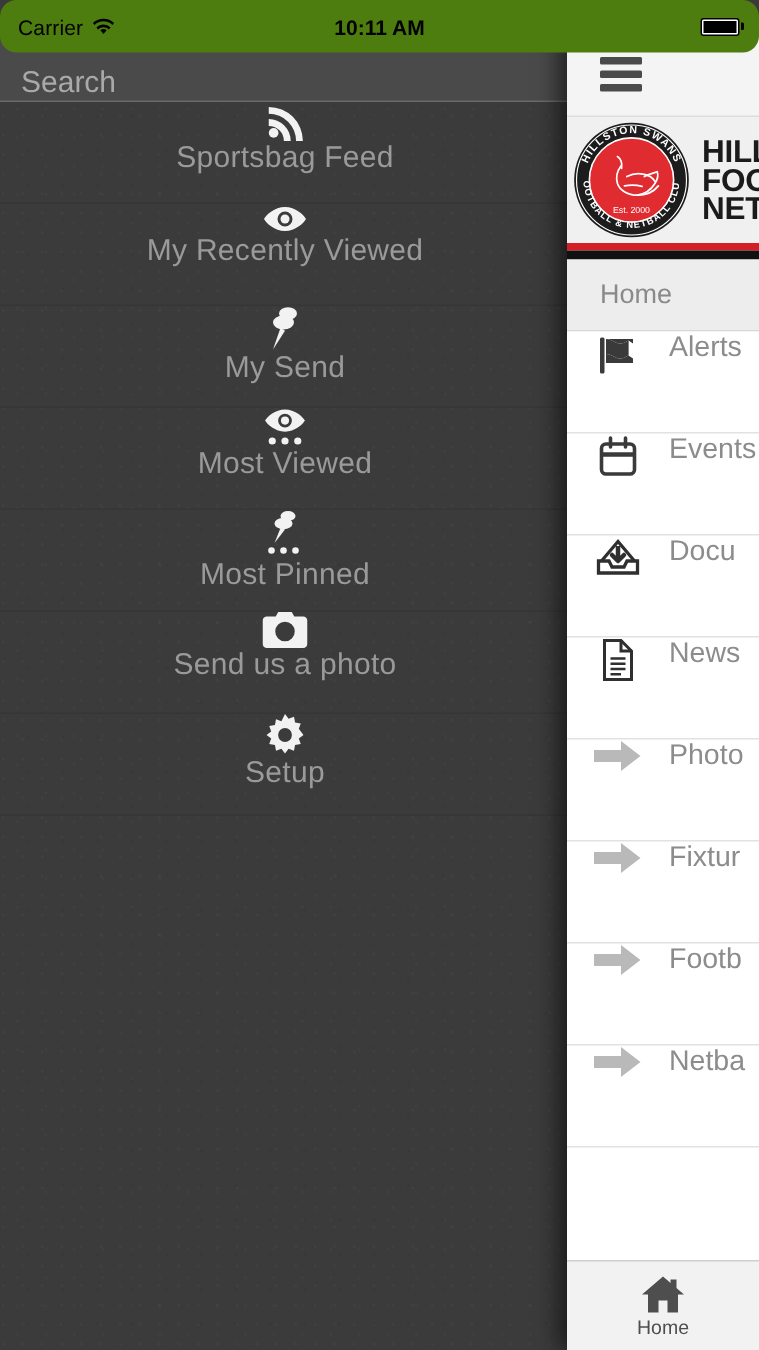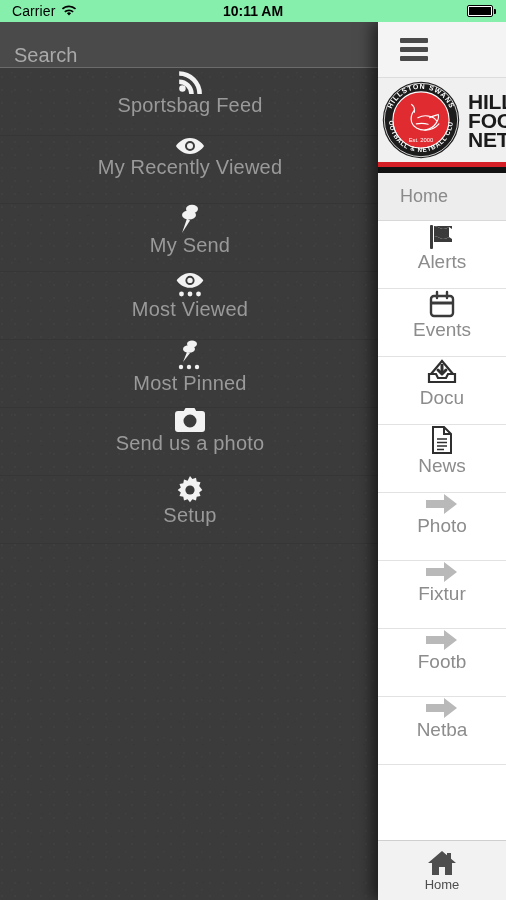--- a/index.html
+++ b/index.html
@@ -5,23 +5,23 @@
   * { margin:0; padding:0; box-sizing:border-box; }
   html, body {
     width:506px; height:900px;
     font-family:"Liberation Sans", sans-serif;
     background:#3a3a3a; overflow:hidden;
   }
   #app { position:relative; width:506px; height:900px; overflow:hidden; }
 
   
   .statusbar{
-    position:absolute; top:0; left:0; width:506px; height:22px;
-    background:#86efac; z-index:60;
-    display:flex; align-items:center;
+    position:absolute; top:0; left:0; width:506px; height:35px;
+    background:#4d7c0f; z-index:60;
+    display:flex; align-items:center;border-radius:11px;
   }
   .sb-left{ position:absolute; left:12px; display:flex; align-items:center; gap:6px; }
   .sb-carrier{ font-size:14px; color:#000; letter-spacing:.1px; }
   .sb-time{ position:absolute; left:0; right:0; text-align:center;
             font-size:14px; font-weight:bold; color:#000; }
   .sb-right{ position:absolute; right:10px; display:flex; align-items:center; }
   .batt{ width:26px; height:12px; border:1px solid #000; border-radius:2px; padding:1px; background:#fff;}
   .batt i{ display:block; width:100%; height:100%; background:#000; }
   .batt-cap{ width:2px; height:5px; background:#000; margin-left:1px; border-radius:0 1px 1px 0; }
 
@@ -93,23 +93,22 @@
   .stripe-black{ height:6px; background:#111; }
 
   .section-head{
     height:48px; background:#ededed; display:flex; align-items:center;
     padding-left:22px; border-bottom:1px solid #d8d8d8;
   }
   .section-head span{ font-size:18px; color:#8a8a8a; }
 
   .rows{ background:#fff; }
   .row{
-    height:68px; display:flex; align-items:center;
+    height:68px; display:flex; align-items:flex-start;
     border-bottom:1px solid #e2e2e2;
-    flex-direction:column;
   }
   .row-icon{
     width:68px; min-width:68px; display:flex; align-items:center; justify-content:center;
   }
   .row-label{
     font-size:19px; color:#8c8c8c; white-space:nowrap;
   }
 
   .tabbar{
     position:absolute; bottom:0; left:0; width:128px; height:60px;

